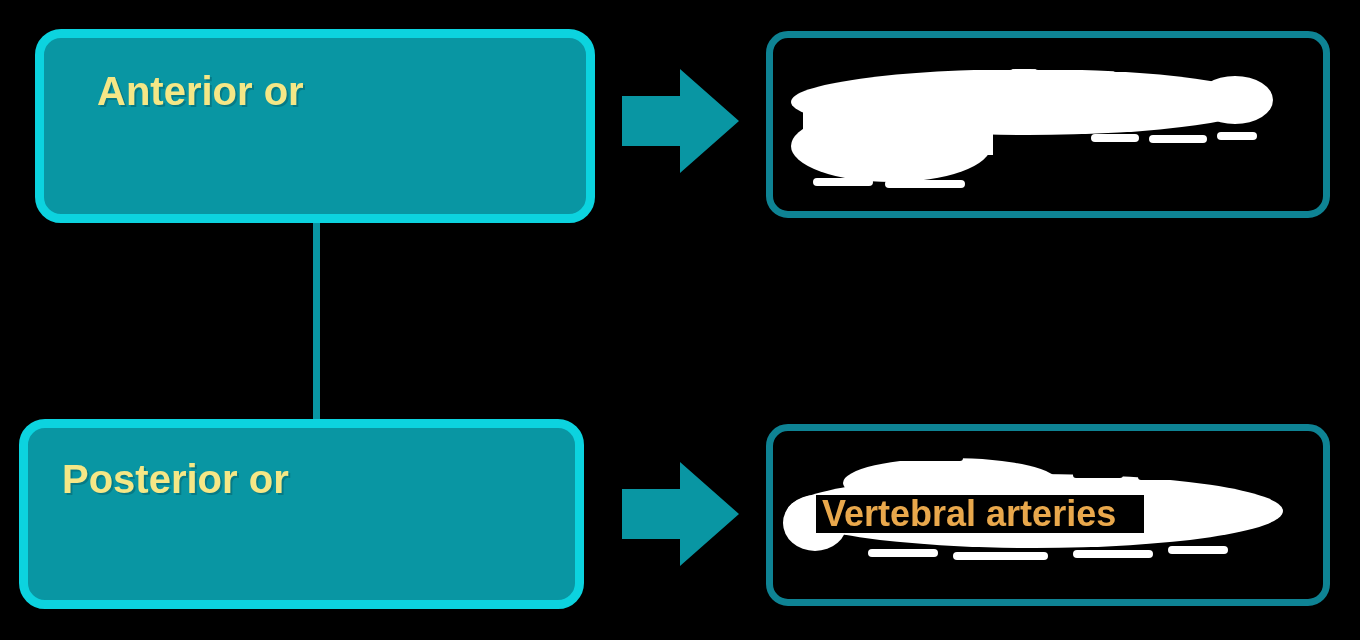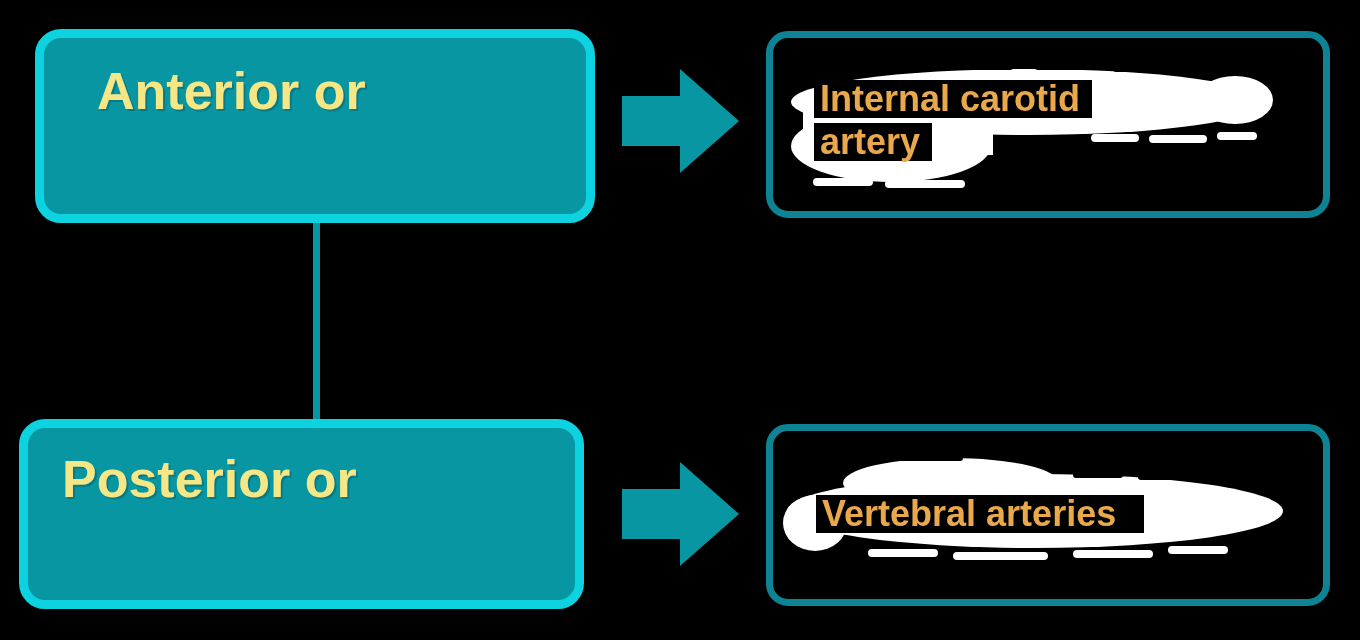--- a/index.html
+++ b/index.html
@@ -13,21 +13,21 @@
     border:9px solid var(--cyan_border,#0CD3DF);
     border-radius:26px;
   }
   .dark-node{
     background:var(--band_black,#000);
     border:7px solid var(--dark_teal_border,#0E8394);
     border-radius:22px;
   }
   .teal-label{
     position:absolute;color:var(--yellow_text,#F5E786);
-    font-weight:700;font-size:52px;line-height:44px;
+    font-weight:700;font-size:40px;line-height:44px;
     text-shadow:2px 2px 0 rgba(0,40,46,0.25);white-space:nowrap;
   }
   .hl-label{
     position:absolute;z-index:3;
   }
   .hl-line{
     display:table;color:var(--orange_text,#E9A84C);
     background:var(--band_black,#000);
     font-weight:700;font-size:36px;line-height:38px;
     padding:0 12px 0 6px;white-space:nowrap;
@@ -77,24 +77,20 @@
         <rect x="408" y="30" width="40" height="7" rx="3"></rect>
       </g>
       <g style="fill:var(--highlight_white,#FFF)">
         <rect x="318" y="96" width="48" height="8" rx="4"></rect>
         <rect x="376" y="97" width="58" height="8" rx="4"></rect>
         <rect x="444" y="94" width="40" height="8" rx="4"></rect>
         <rect x="40" y="140" width="60" height="8" rx="4"></rect>
         <rect x="112" y="142" width="80" height="8" rx="4"></rect>
       </g>
     </svg>
-    <div class="hl-label" style="left:41px;top:42px;">
-      <span class="hl-line">Internal carotid</span>
-      <span class="hl-line">artery</span>
-    </div>
   </div>
 
   <div class="node teal-node" style="left:19px;top:419px;width:565px;height:190px;">
     <div class="teal-label" style="left:34px;top:29px;">
       <div>Posterior or</div>
     </div>
   </div>
 
   <div class="arrow" style="left:622px;top:460px;">
     <svg viewBox="0 0 118 108" preserveAspectRatio="none">

